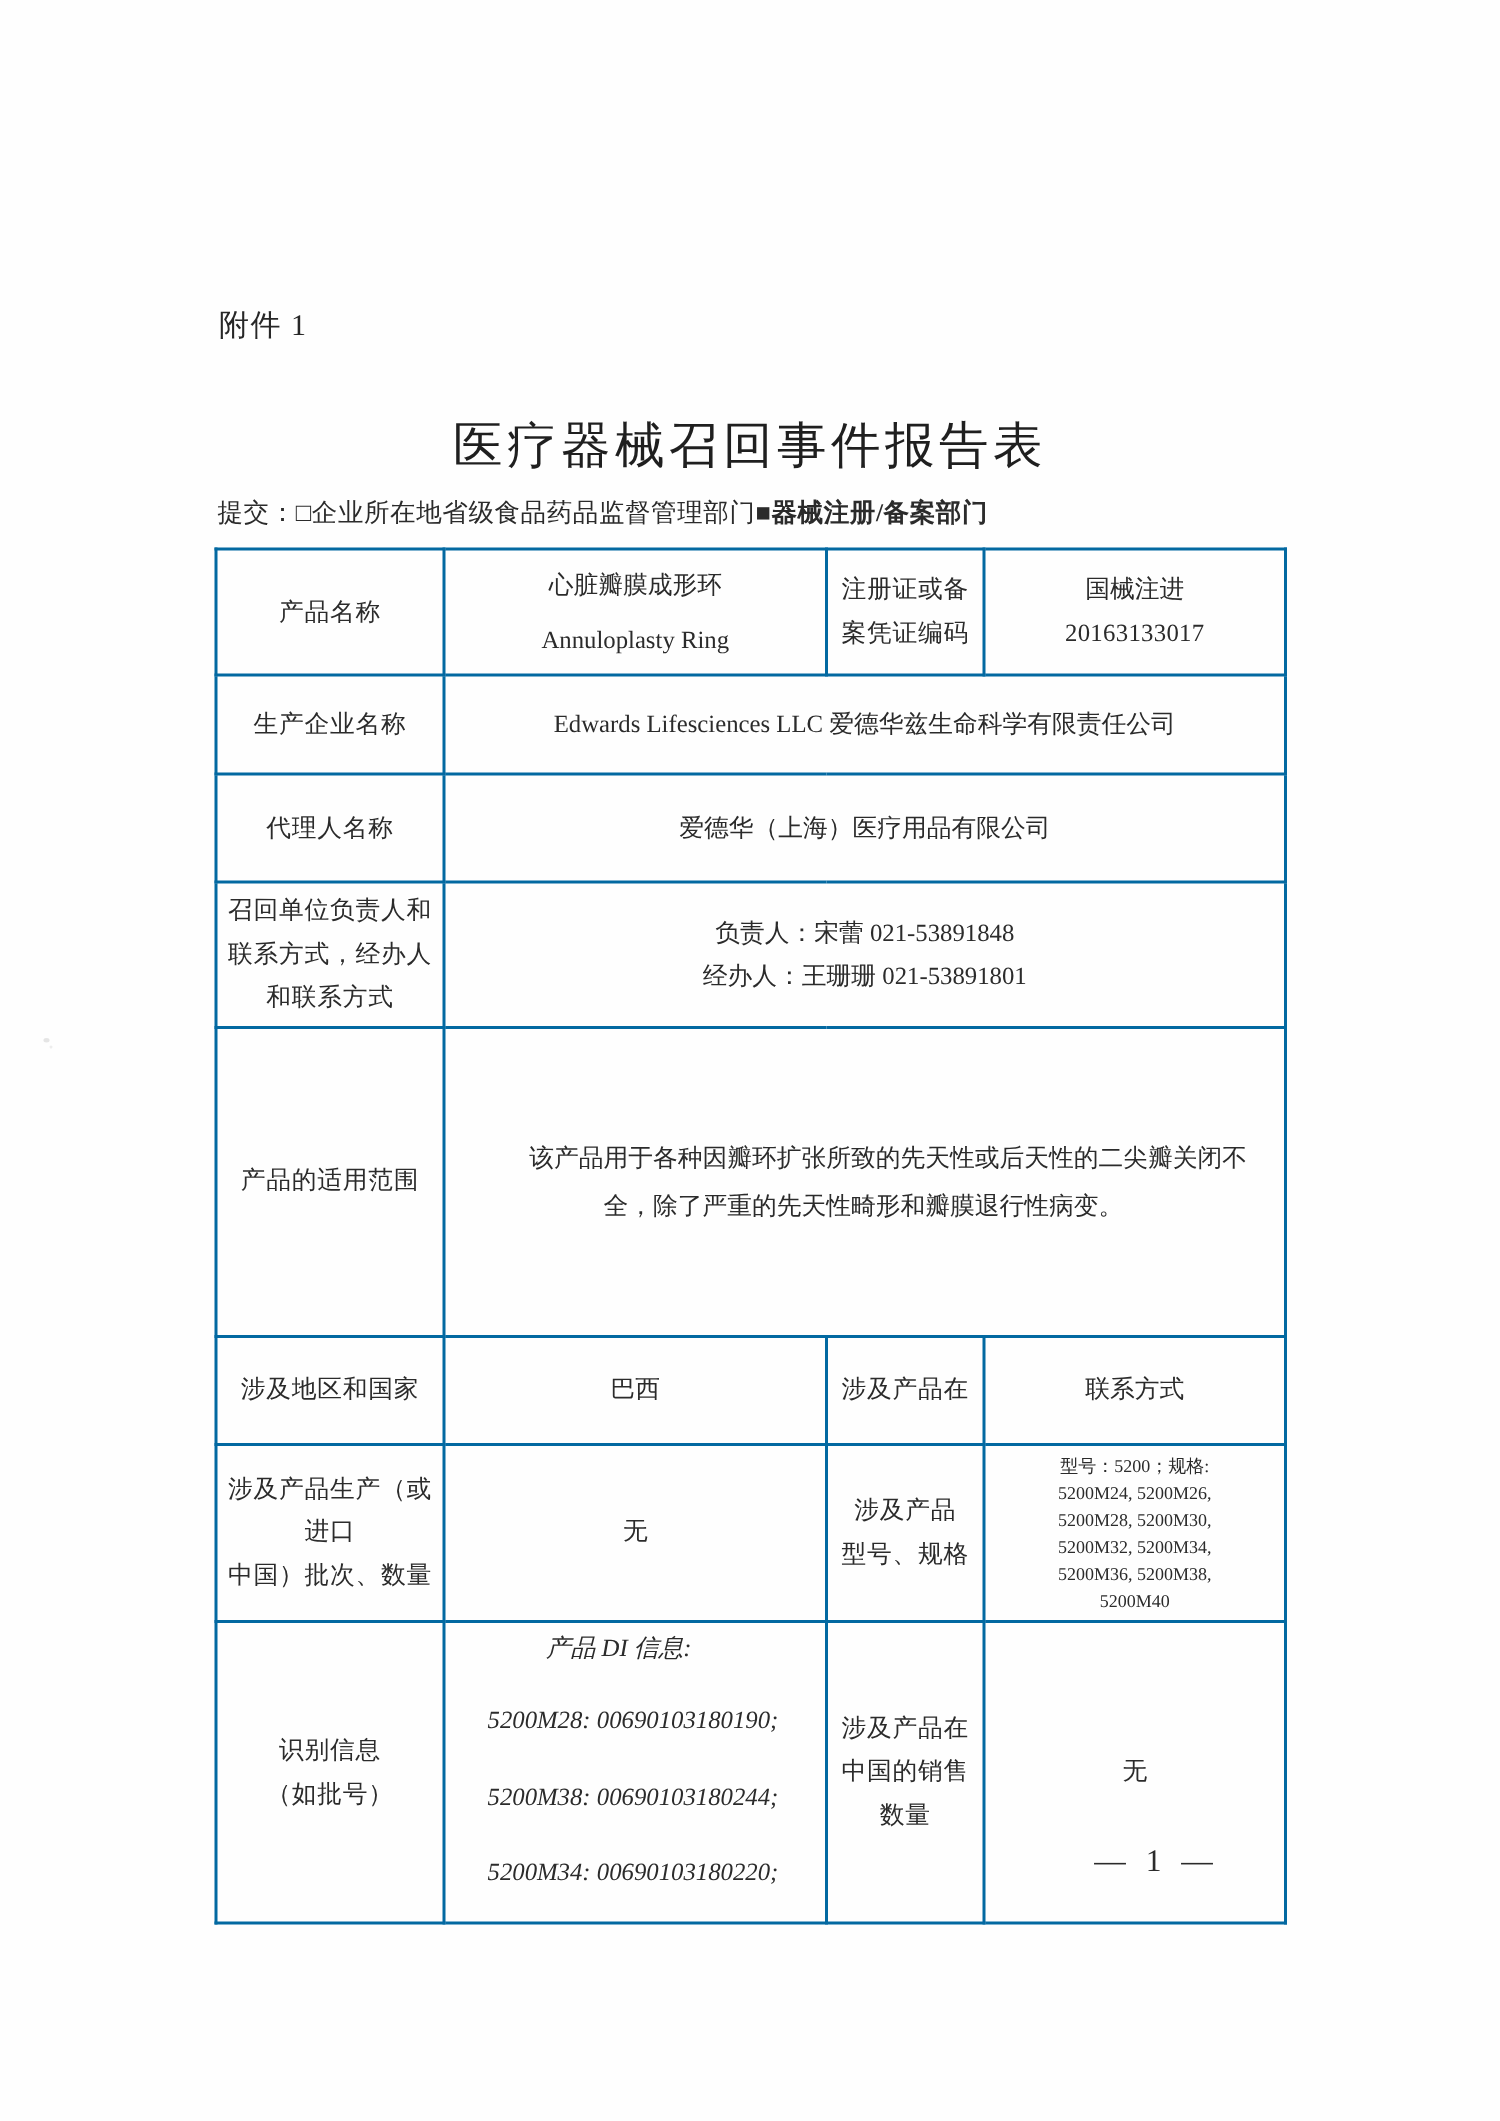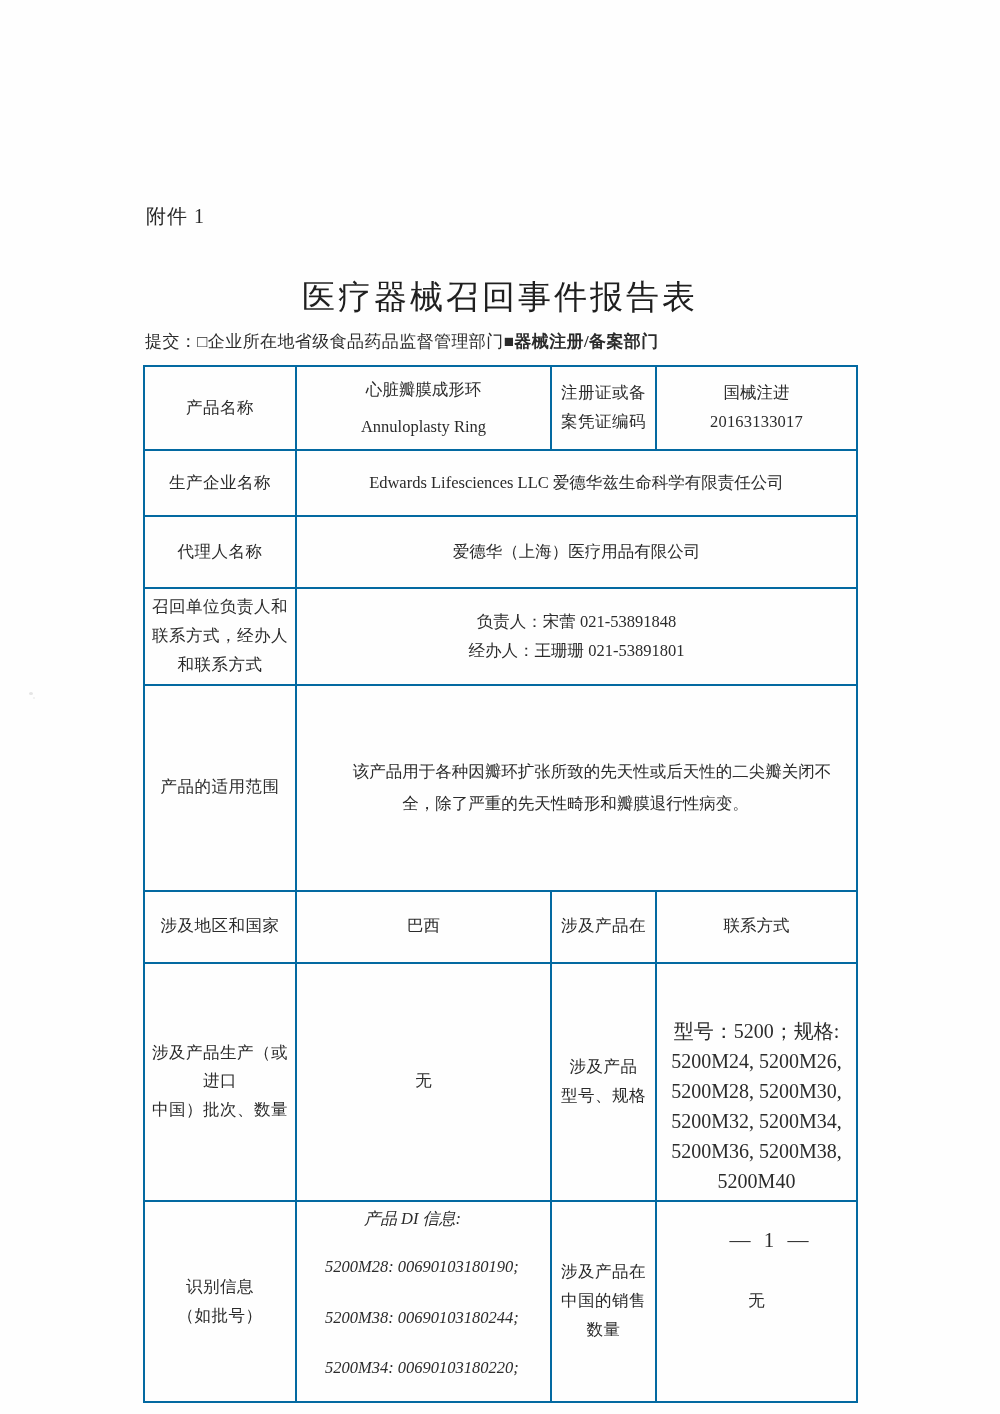--- a/index.html
+++ b/index.html
@@ -89,21 +89,21 @@
     line-height: 1.95;
     padding: 0 10px 0 8px;
     text-indent: 2em;
     font-size: 16.5px;
   }
   .mono-ish { letter-spacing: .2px; }
   .di-list { line-height: 1.6; text-align: left; padding-left: 22px; font-style: italic; }
   .di-list .di-title { text-align: center; padding-right: 44px; margin-bottom: 22px; }
   .di-list .di-row { margin-bottom: 24px; }
   .di-list .di-row:last-child { margin-bottom: 16px; }
-  .spec-lines { line-height: 1.5; font-size: 20px; margin-top: 48px; }
+  .spec-lines { line-height: 1.5; font-size: 12px; }
   .footer-page {
     position: absolute;
     left: 0;
     top: 1228px;
     width: 1000px;
     text-align: center;
     font-size: 21px;
     color: #2b2b2b;
     padding-right: 0;
   }

